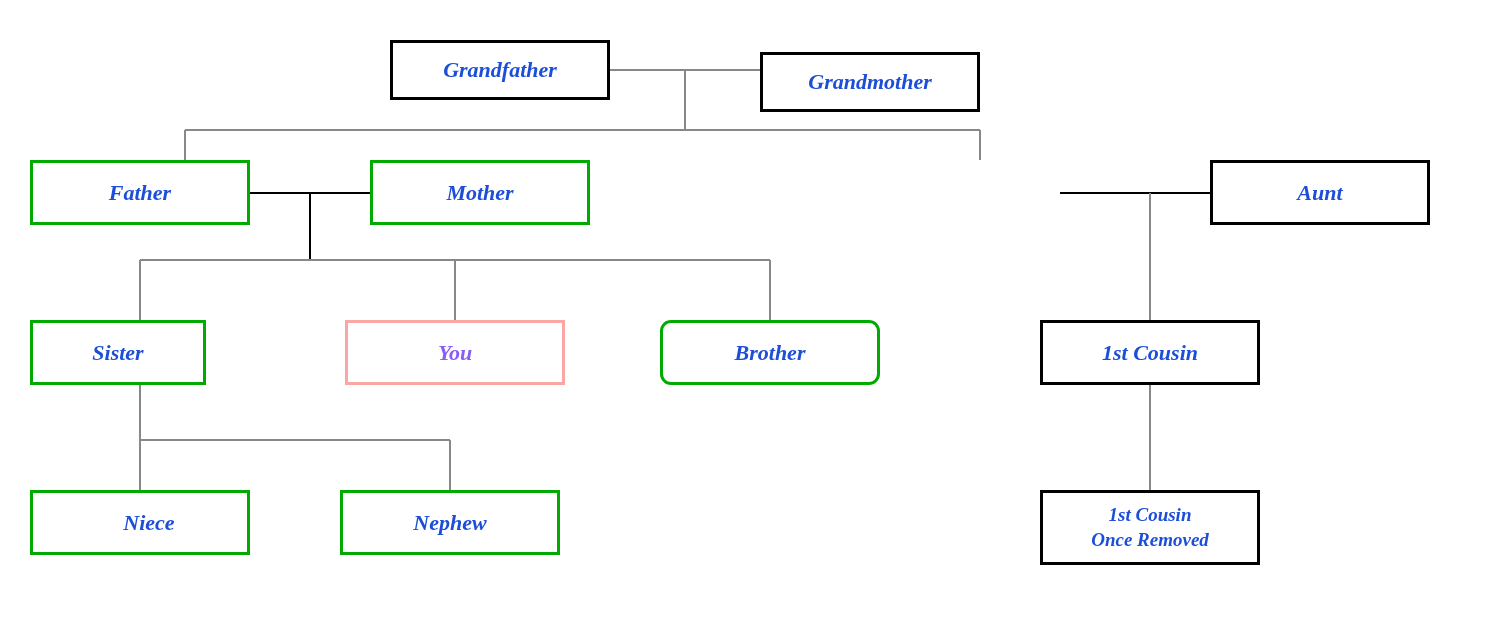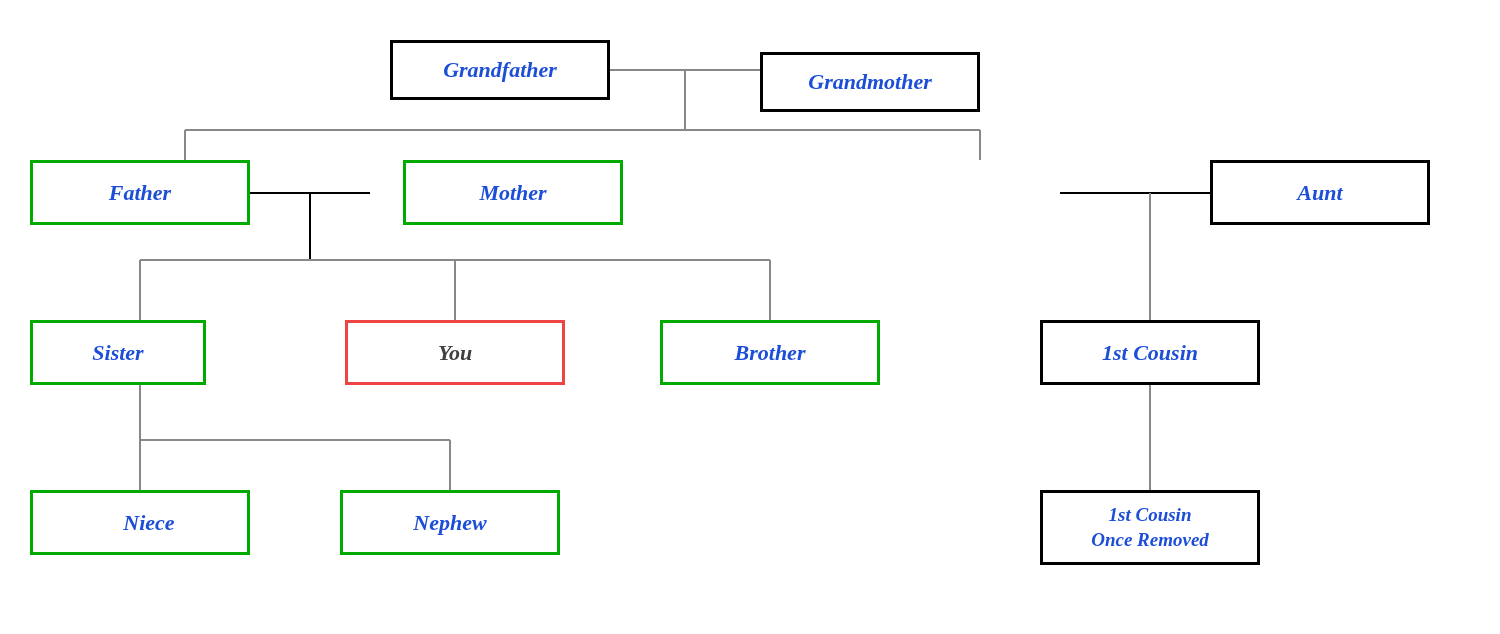--- a/index.html
+++ b/index.html
@@ -33,22 +33,22 @@
 
     .node-green {
       border: 3px solid #00aa00;
     }
 
     .node-black {
       border: 3px solid #000;
     }
 
     .node-you {
-      border: 3px solid #ef4444;
-      color: #404040;
+      border: 3px solid #fca5a5;
+      color: #8b5cf6;
     }
 
     
     .connector-svg {
       position: absolute;
       top: 0;
       left: 0;
       width: 1500px;
       height: 634px;
       pointer-events: none;
@@ -90,30 +90,30 @@
     <line x1="140" y1="440" x2="140" y2="490" stroke="#888" stroke-width="2"></line>
     <line x1="450" y1="440" x2="450" y2="490" stroke="#888" stroke-width="2"></line>
   </svg>
 
   <div class="node node-black" style="left:390px; top:40px; width:220px; height:60px;">Grandfather</div>
 
   <div class="node node-black" style="left:760px; top:52px; width:220px; height:60px;">Grandmother</div>
 
   <div class="node node-green" style="left:30px; top:160px; width:220px; height:65px;">Father</div>
 
-  <div class="node node-green" style="left:370px; top:160px; width:220px; height:65px;margin-left:33px;">Mother</div>
+  <div class="node node-green" style="left:370px; top:160px; width:220px; height:65px;">Mother</div>
 
 
   <div class="node node-black" style="left:1210px; top:160px; width:220px; height:65px;">Aunt</div>
 
   <div class="node node-green" style="left:30px; top:320px; width:176px; height:65px;">Sister</div>
 
   <div class="node node-you" style="left:345px; top:320px; width:220px; height:65px;">You</div>
 
-  <div class="node node-green" style="left:660px; top:320px; width:220px; height:65px;">Brother</div>
+  <div class="node node-green" style="left:660px; top:320px; width:220px; height:65px;border-radius:11px;">Brother</div>
 
   <div class="node node-black" style="left:1040px; top:320px; width:220px; height:65px;">1st Cousin</div>
 
   <div class="node node-green" style="left:30px; top:490px; width:220px; height:65px;padding-left:26px;">Niece</div>
 
   <div class="node node-green" style="left:340px; top:490px; width:220px; height:65px;">Nephew</div>
 
   <div class="node node-black" style="left:1040px; top:490px; width:220px; height:75px; font-size:19px; line-height:1.3;">
     <span style="white-space: pre-line; text-align:center;">1st Cousin
 Once Removed</span>

